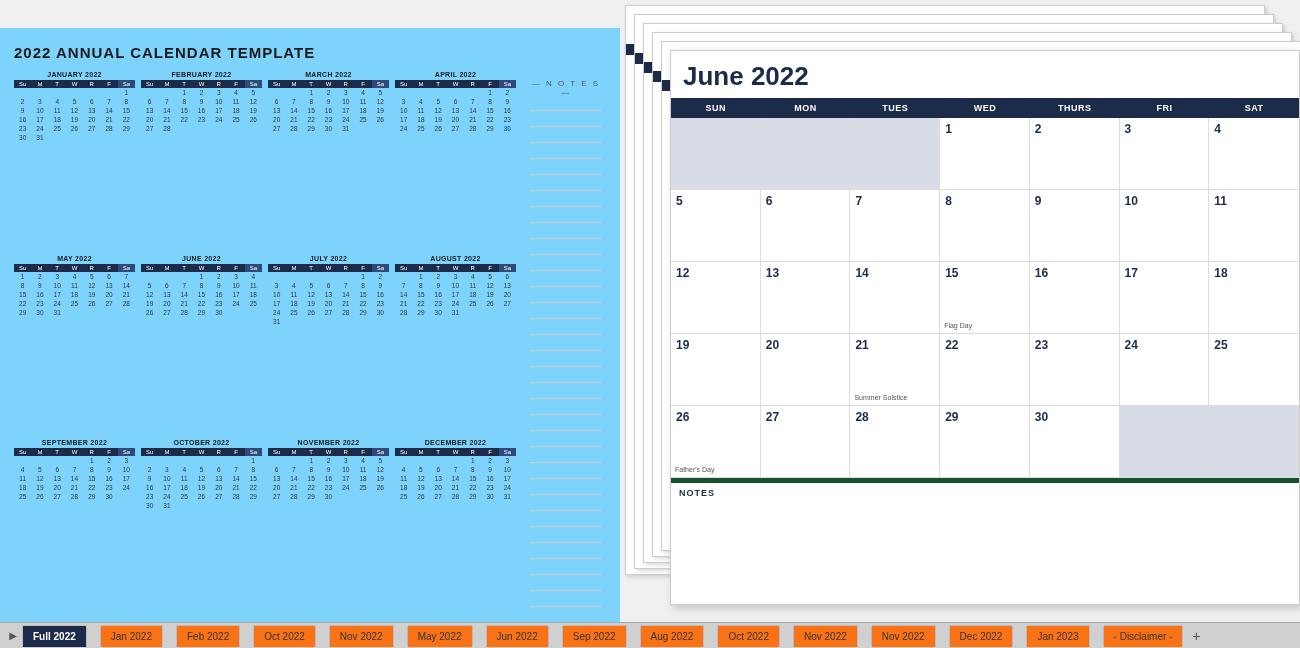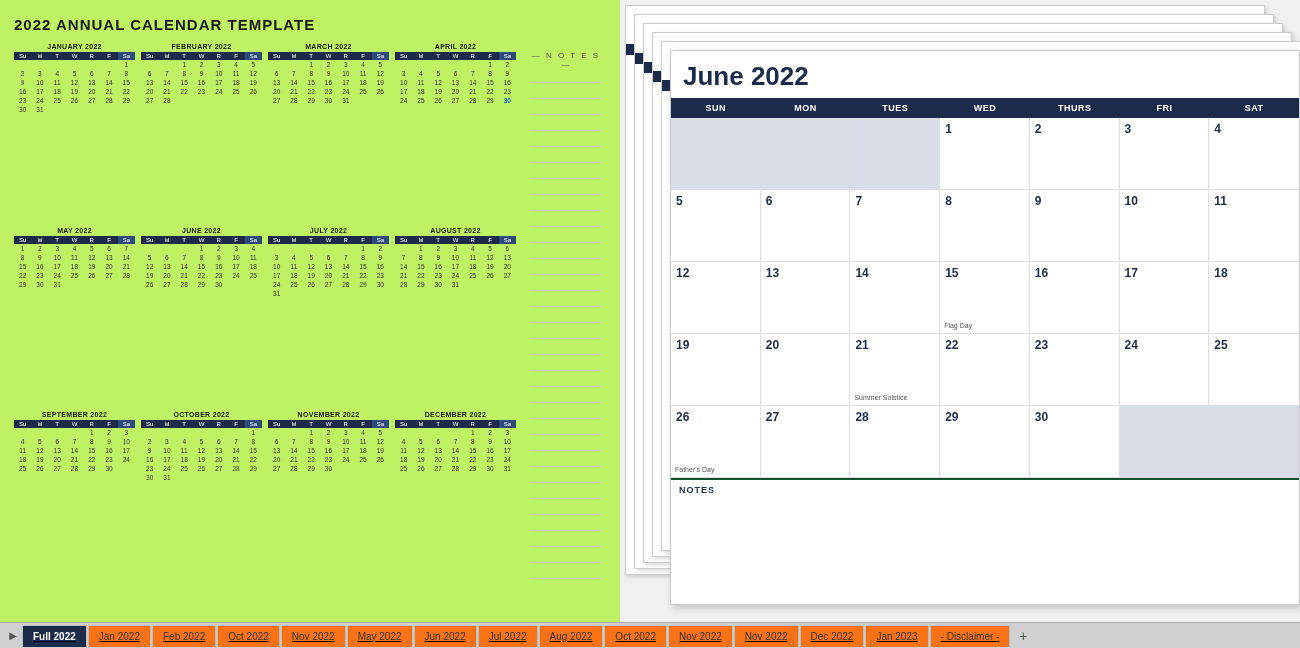--- a/index.html
+++ b/index.html
@@ -16,25 +16,26 @@
     
     .main-area {
       display: flex;
       flex: 1;
       background: #f0f0f0;
       overflow: hidden;
     }
 
     
     .left-panel {
-      background: #bef264;
+      background: #7dd3fc;
       width: 620px;
       padding: 16px 14px 10px 14px;
       flex-shrink: 0;
       overflow: hidden;
+      margin-top: 28px;
     }
 
     .annual-title {
       font-size: 15px;
       font-weight: bold;
       color: #1a1a1a;
       letter-spacing: 1px;
       margin-bottom: 10px;
     }
 
@@ -236,21 +237,21 @@
     .june-day .event {
       font-size: 7px;
       font-weight: normal;
       color: #555;
       position: absolute;
       bottom: 4px;
       left: 4px;
     }
 
     .notes-section {
-      border-top: 2px solid #14532d;
+      border-top: 5px solid #14532d;
       padding: 5px 8px;
       font-size: 9px;
       font-weight: bold;
       color: #1c2b4a;
       letter-spacing: 1px;
       background: white;
     }
 
     
     .tab-bar {
@@ -1272,29 +1273,29 @@
           </div>
         </div>
       <div class="notes-section">NOTES</div>
     </div>
 
   </div>
 </div>
 
 <div class="tab-bar">
   <div class="tab-play-btn">▶</div>
-  <div id="tabs-container" style="display:flex; gap:0;text-decoration:underline;">
+  <div id="tabs-container" style="display:flex; gap:12px;">
       <div class="tab active-highlight">Full 2022</div>
       <div class="tab">Jan 2022</div>
       <div class="tab">Feb 2022</div>
       <div class="tab">Oct 2022</div>
       <div class="tab">Nov 2022</div>
       <div class="tab">May 2022</div>
       <div class="tab">Jun 2022</div>
-      <div class="tab">Jul 2022</div>
+      <div class="tab">Sep 2022</div>
       <div class="tab">Aug 2022</div>
       <div class="tab">Oct 2022</div>
       <div class="tab">Nov 2022</div>
       <div class="tab">Nov 2022</div>
       <div class="tab">Dec 2022</div>
       <div class="tab">Jan 2023</div>
       <div class="tab">- Disclaimer -</div>
     </div>
   <div class="tab-add">+</div>
 </div>

